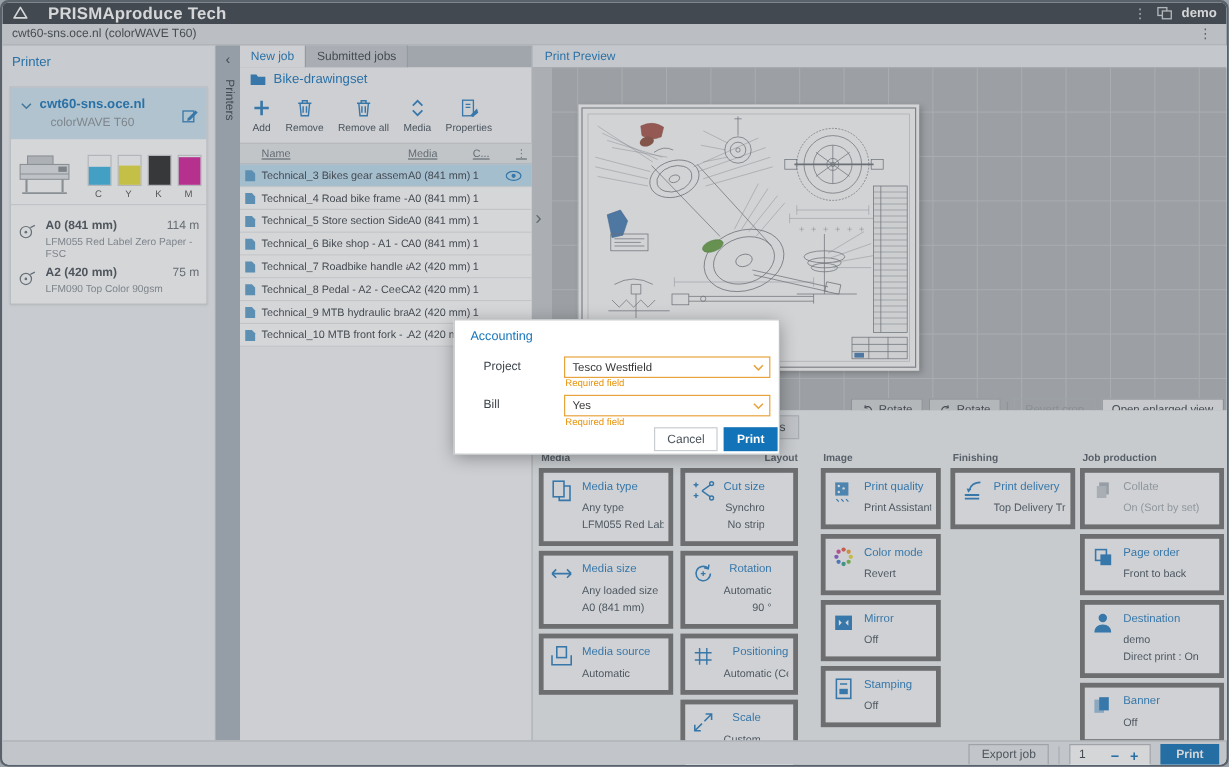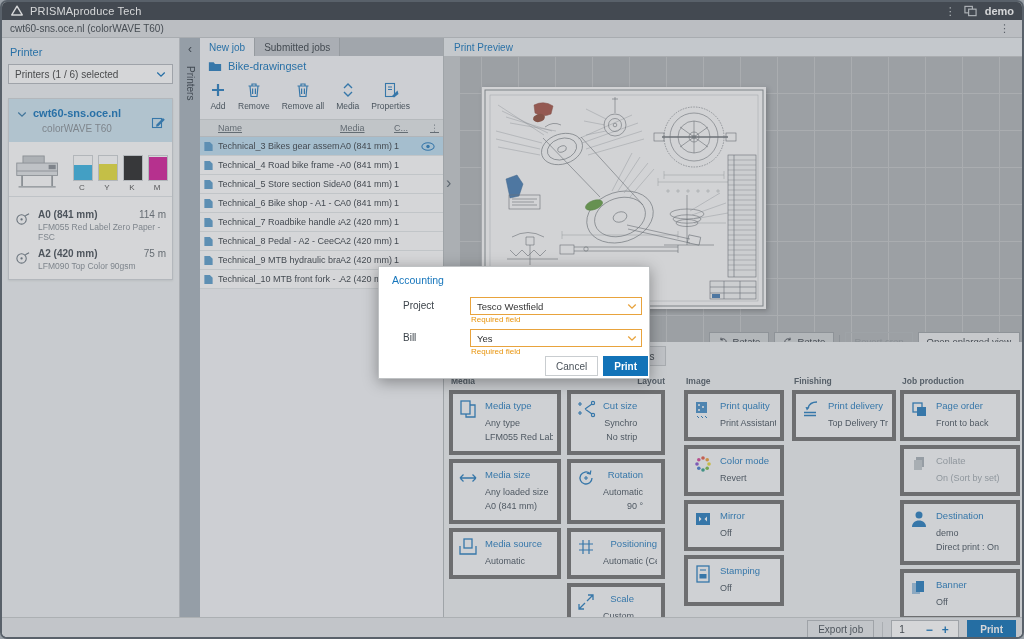--- a/index.html
+++ b/index.html
@@ -2,21 +2,21 @@
 <html><head>
 <meta charset="utf-8">
 <style>
   html,body{margin:0;padding:0;background:#9aa1a8;font-family:"Liberation Sans",sans-serif;}
   .app{position:relative;width:1024px;height:639px;background:#f0f2f4;border:2px solid #59616a;border-radius:7px;overflow:hidden;box-sizing:border-box;}
   .abs{position:absolute;box-sizing:border-box;}
   svg{display:block;}
 
   
   .topbar{left:0;top:0;width:100%;height:18px;background:#3b4249;display:flex;align-items:center;color:#fff;padding:0 8px;}
-  .topbar .title{font-size:11px;font-weight:normal;margin-left:6px;letter-spacing:.2px;}
+  .topbar .title{font-size:14px;font-weight:bold;margin-left:16px;letter-spacing:.2px;}
   .topbar .spacer{flex:1;}
   .topbar .kebab{color:#cfd4d8;font-size:11px;padding:0 8px;cursor:pointer;}
   .topbar .user{font-size:11px;font-weight:bold;margin-left:8px;}
 
   
   .crumbbar{left:0;top:18px;width:100%;height:18px;background:#dcdfe2;border-bottom:1px solid #c3c7ca;display:flex;align-items:center;padding:0 8px;}
   .crumbbar .crumb{font-size:10px;color:#3f464c;}
   .crumbbar .spacer{flex:1;}
   .crumbbar .kebab{color:#5a6168;font-size:11px;padding:0 4px;}
 
@@ -153,26 +153,20 @@
   </div>
 
   <div class="abs crumbbar">
     <span class="crumb">cwt60-sns.oce.nl (colorWAVE T60)</span>
     <span class="spacer"></span>
     <span class="kebab">⋮</span>
   </div>
 
   <div class="abs sidebar">
     <div class="side-title">Printer</div>
-    <div class="pr-select">
-      <span class="lbl">Printers (1 / 6) selected</span>
-      <svg width="10" height="7" viewBox="0 0 12 8">
-          <path d="M1.5 1.5 L6 6 L10.5 1.5" fill="none" stroke="#1776bc" stroke-width="1.6"></path>
-        </svg>
-    </div>
     <div class="printer-card">
       <div class="pc-head">
         <svg class="pc-chev" width="10" height="7" viewBox="0 0 12 8">
             <path d="M1.5 1.5 L6 6 L10.5 1.5" fill="none" stroke="#3c7fae" stroke-width="1.6"></path>
           </svg>
         <div>
           <div class="pc-name">cwt60-sns.oce.nl</div>
           <div class="pc-model">colorWAVE T60</div>
         </div>
         <svg class="pc-edit" width="15" height="15" viewBox="0 0 15 15">
@@ -709,38 +703,38 @@
             </svg>
           <div class="tmain">
               <div class="ttitle">Print delivery</div>
               <span class="tval">Top Delivery Tray (TDT)</span>
             </div>
         </div>
       </div>
 
       <div class="sgroup g-jobprod">
         <div class="gname">Job production</div>
+        <div class="tile disabled">
+          <svg class="ticon" viewBox="0 0 20 20">
+              <rect x="7" y="3" width="8" height="10" fill="#aab3b9"></rect>
+              <rect x="5" y="6" width="8" height="10" fill="#c3cacd"></rect>
+            </svg>
+          <div class="tmain">
+              <div class="ttitle">Collate</div>
+              <span class="tval">On (Sort by set)</span>
+            </div>
+        </div>
         <div class="tile">
           <svg class="ticon" viewBox="0 0 20 20">
               <rect x="4" y="4" width="9" height="9" fill="none" stroke="currentColor" stroke-width="1.3"></rect>
               <rect x="8" y="8" width="9" height="9" fill="currentColor"></rect>
             </svg>
           <div class="tmain">
               <div class="ttitle">Page order</div>
               <span class="tval">Front to back</span>
-            </div>
-        </div>
-        <div class="tile disabled">
-          <svg class="ticon" viewBox="0 0 20 20">
-              <rect x="7" y="3" width="8" height="10" fill="#aab3b9"></rect>
-              <rect x="5" y="6" width="8" height="10" fill="#c3cacd"></rect>
-            </svg>
-          <div class="tmain">
-              <div class="ttitle">Collate</div>
-              <span class="tval">On (Sort by set)</span>
             </div>
         </div>
         <div class="tile">
           <svg class="ticon" viewBox="0 0 20 20">
               <circle cx="10" cy="6" r="3.5" fill="currentColor"></circle>
               <path d="M3 18 c0 -4.2 3 -6.6 7 -6.6 s7 2.4 7 6.6 Z" fill="currentColor"></path>
             </svg>
           <div class="tmain">
               <div class="ttitle">Destination</div>
               <span class="tval">demo</span>

